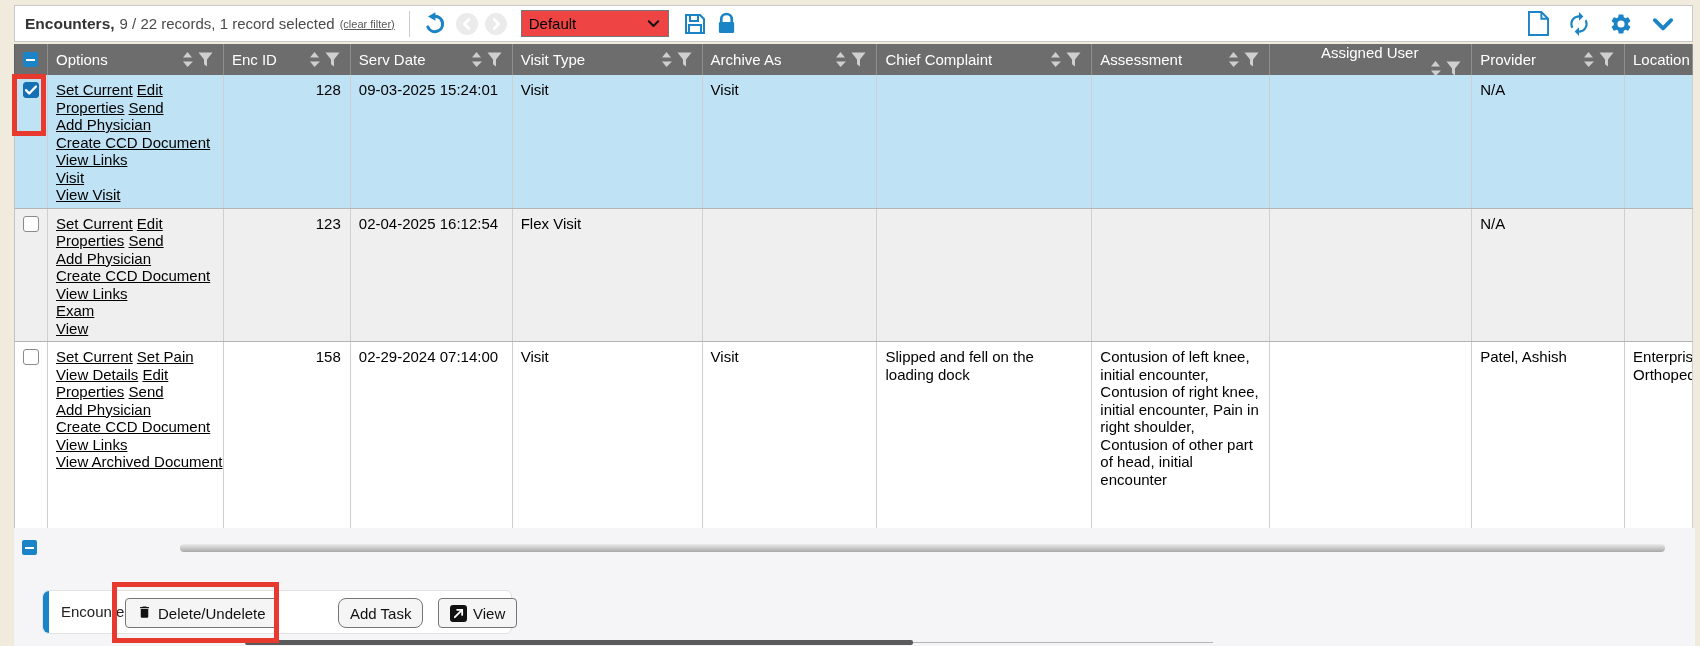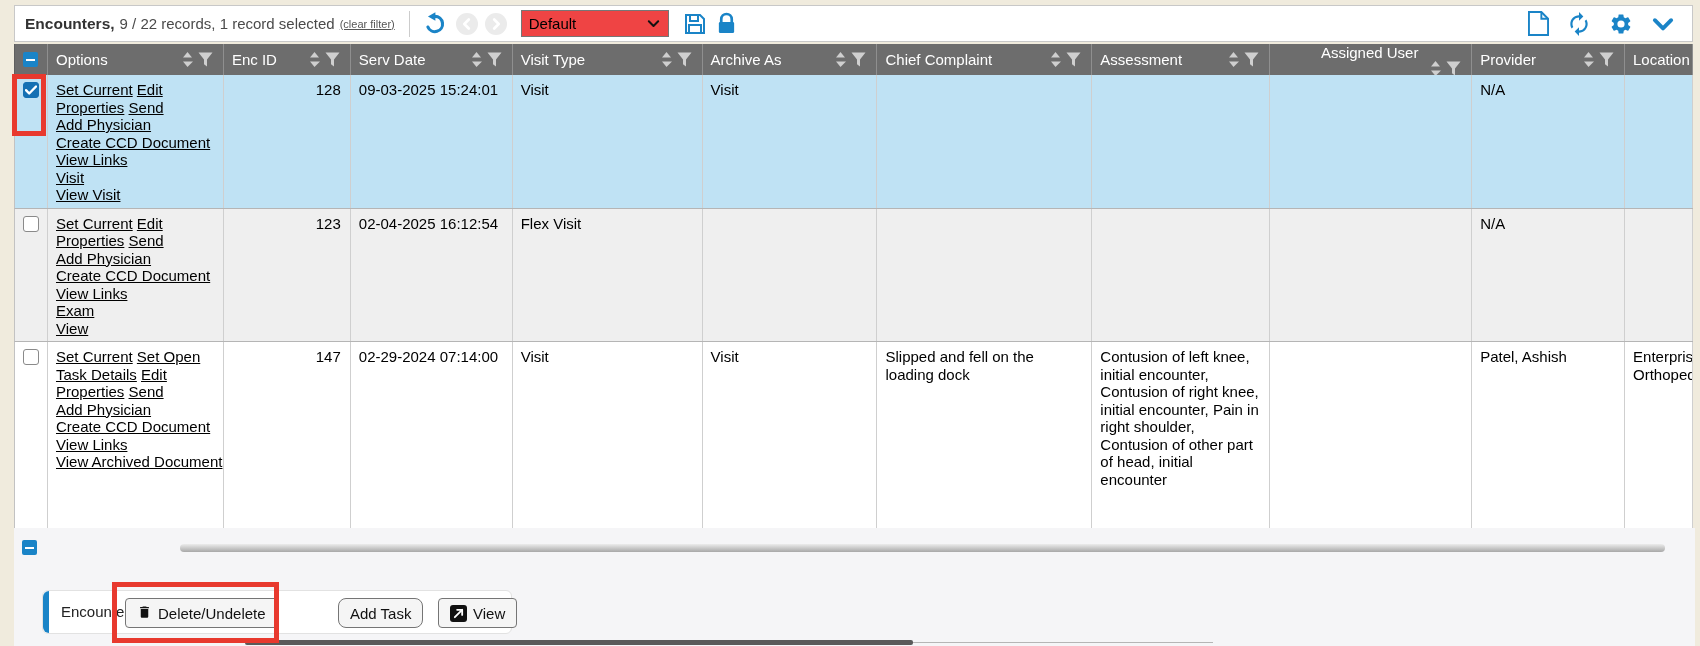--- a/index.html
+++ b/index.html
@@ -406,29 +406,29 @@
 
     <div class="tr r2">
       <div class="td c0">
         <div class="checkbox">
           <svg width="12" height="10" viewBox="0 0 12 10">
               <path d="M1 5.2 4.2 8.5 11 1.5" fill="none" stroke="#fff" stroke-width="2.4" stroke-linecap="round" stroke-linejoin="round"></path>
             </svg>
         </div>
       </div>
       <div class="td c1">
-          <div class="opt-line"><span class="opt-link">Set Current</span> <span class="opt-link">Set Open</span></div>
-          <div class="opt-line"><span class="opt-link">Task Details</span> <span class="opt-link">Edit</span></div>
+          <div class="opt-line"><span class="opt-link">Set Current</span> <span class="opt-link">Set Pain</span></div>
+          <div class="opt-line"><span class="opt-link">View Details</span> <span class="opt-link">Edit</span></div>
           <div class="opt-line"><span class="opt-link">Properties</span> <span class="opt-link">Send</span></div>
           <div class="opt-line"><span class="opt-link">Add Physician</span></div>
           <div class="opt-line"><span class="opt-link">Create CCD Document</span></div>
           <div class="opt-line"><span class="opt-link">View Links</span></div>
           <div class="opt-line"><span class="opt-link">View Archived Document</span></div>
         </div>
-      <div class="td c2 num">147</div>
+      <div class="td c2 num">158</div>
       <div class="td c3 nowrap">02-29-2024 07:14:00</div>
       <div class="td c4">Visit</div>
       <div class="td c5">Visit</div>
       <div class="td c6">Slipped and fell on the loading dock</div>
       <div class="td c7">Contusion of left knee, initial encounter, Contusion of right knee, initial encounter, Pain in right shoulder, Contusion of other part of head, initial encounter</div>
       <div class="td c8"></div>
       <div class="td c9">Patel, Ashish</div>
       <div class="td c10">
         <div class="nowrap">Enterpris</div>
         <div class="nowrap">Orthoped</div>

